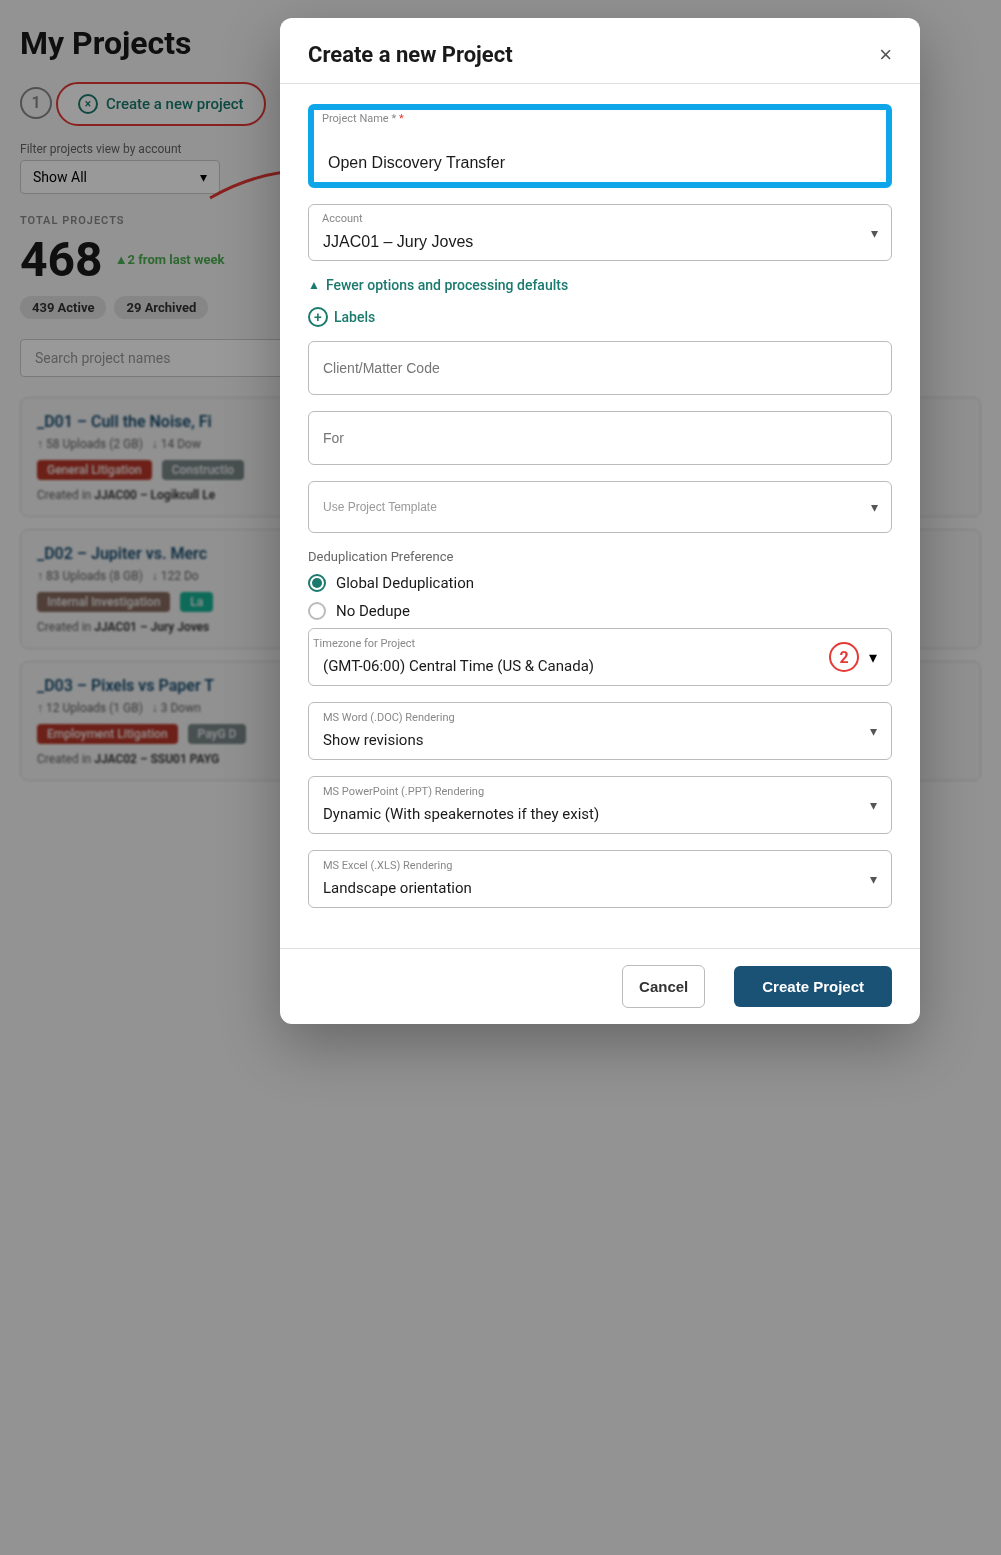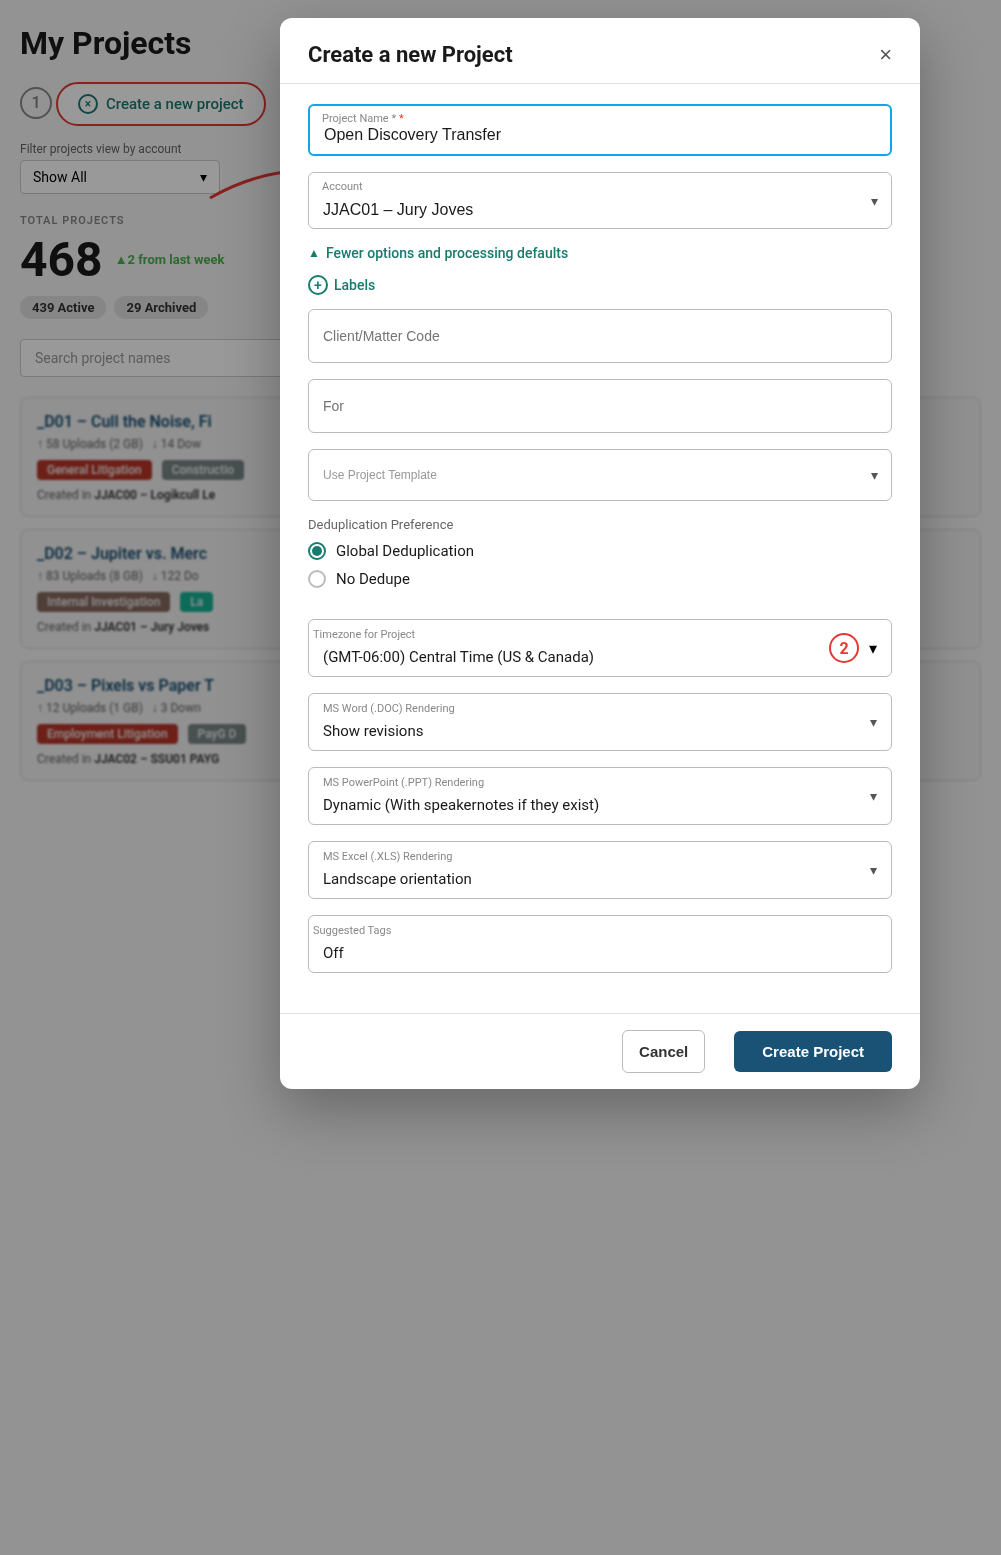--- a/index.html
+++ b/index.html
@@ -257,23 +257,23 @@
       pointer-events: none;
     }
 
     .form-label-required::after {
       content: ' *';
       color: #e53935;
     }
 
     .form-input {
       width: 100%;
-      border: 2px solid #0ea5e9;
+      border: 6px solid #0ea5e9;
       border-radius: 6px;
-      padding: 20px 14px 10px;
+      padding: 44px 14px 10px;
       font-size: 16px;
       color: #1a1a1a;
       background: white;
       outline: none;
     }
 
     .form-select {
       width: 100%;
       border: 1px solid #bbb;
       border-radius: 6px;
@@ -340,21 +340,21 @@
       border: 1px solid #bbb;
       border-radius: 6px;
       padding: 18px 14px;
       font-size: 14px;
       color: #999;
       background: white;
       outline: none;
     }
 
     .dedup-section {
-      margin-bottom: 31px;
+      margin-bottom: 8px;
     }
 
     .dedup-label {
       font-size: 13px;
       color: #666;
       margin-bottom: 10px;
     }
 
     .radio-group {
       display: flex;
@@ -669,26 +669,20 @@
     </div>
 
     
     <div class="rendering-wrapper">
       <span class="rendering-label">MS Excel (.XLS) Rendering</span>
       <div class="rendering-value">Landscape orientation</div>
       <span class="rendering-arrow">▾</span>
     </div>
 
     
-    <div class="form-group">
-      <div class="timezone-wrapper">
-        <span class="timezone-label">Suggested Tags</span>
-        <div class="timezone-value">Off</div>
-      </div>
-    </div>
 
   </div>
 
   <div class="modal-footer">
     <button class="btn-cancel">Cancel</button>
     <button class="btn-create">Create Project</button>
   </div>
 </div>
 
 </body></html>

